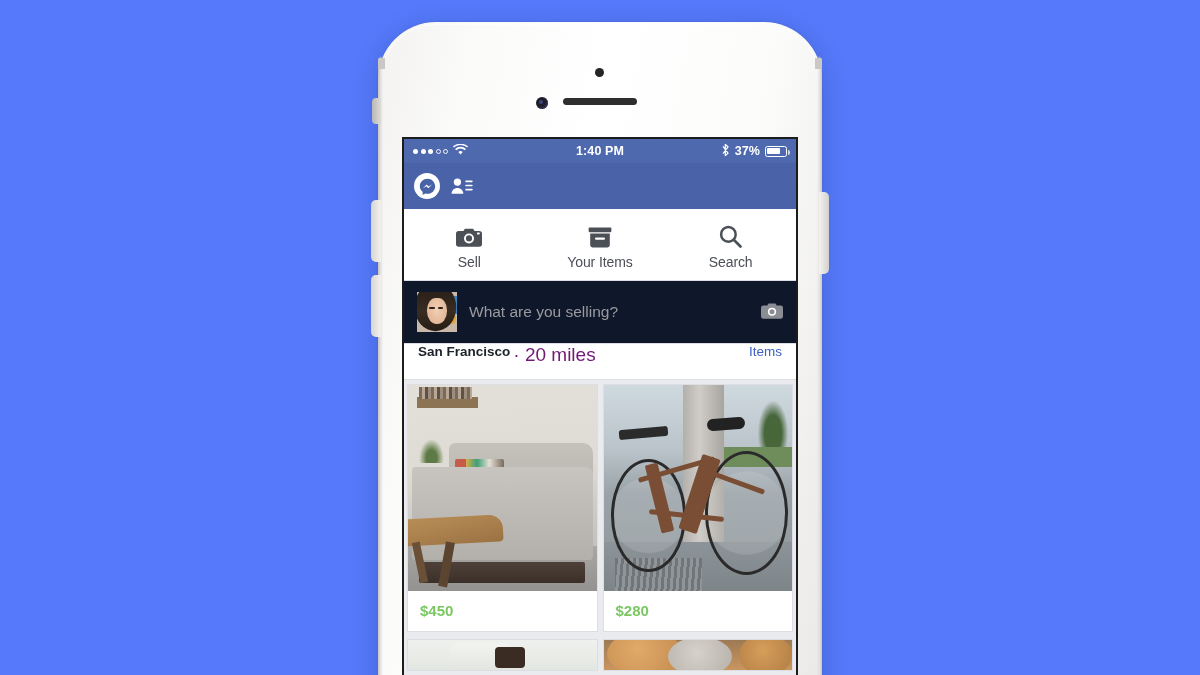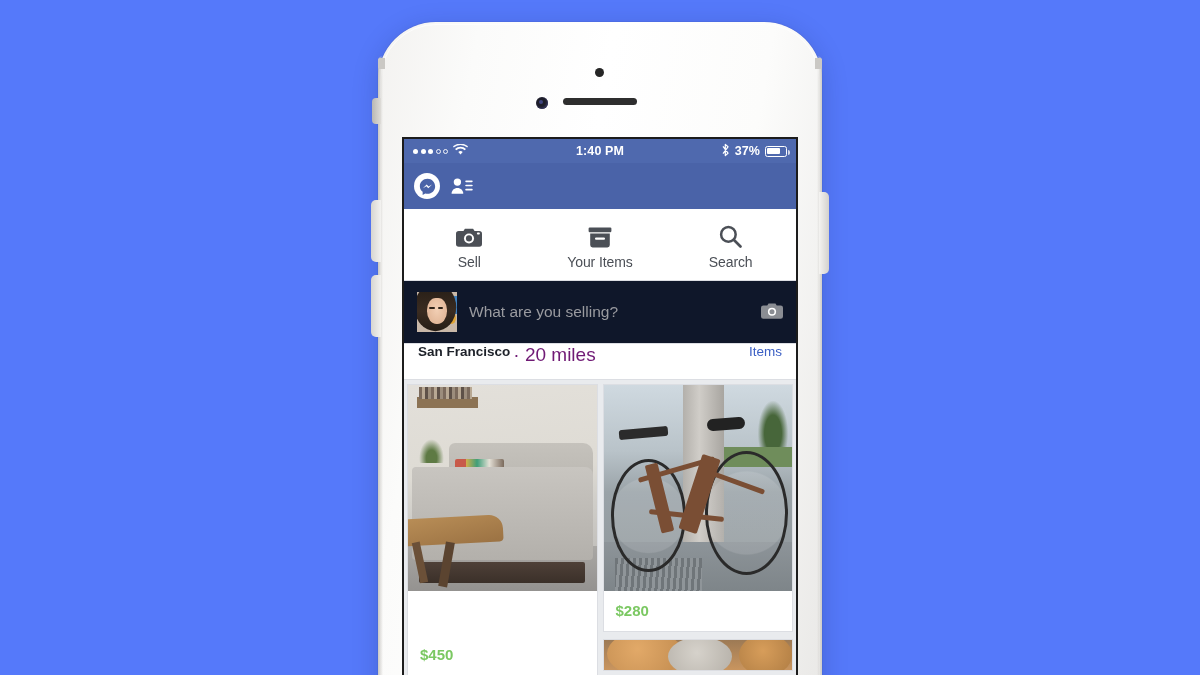--- a/index.html
+++ b/index.html
@@ -358,21 +358,21 @@
             <div class="floor"></div>
             <div class="sofa-back2"></div>
             <div class="sofa-back"></div>
             <div class="blanket"></div>
             <div class="sofa-body"></div>
             <div class="sofa-legs"></div>
             <div class="table-top"></div>
             <div class="table-leg"></div>
             <div class="table-leg2"></div>
           </div>
-          <div class="price" style="color: rgb(123, 200, 98); margin-top: 44px;">$450</div>
+          <div class="price" style="color: rgb(123, 200, 98);">$450</div>
         </div>
 
         <div class="card">
           <div class="photo white-scene">
             <div class="mug"></div>
               <div class="mug-d"></div>
           </div>
         </div>
       </div>
 

